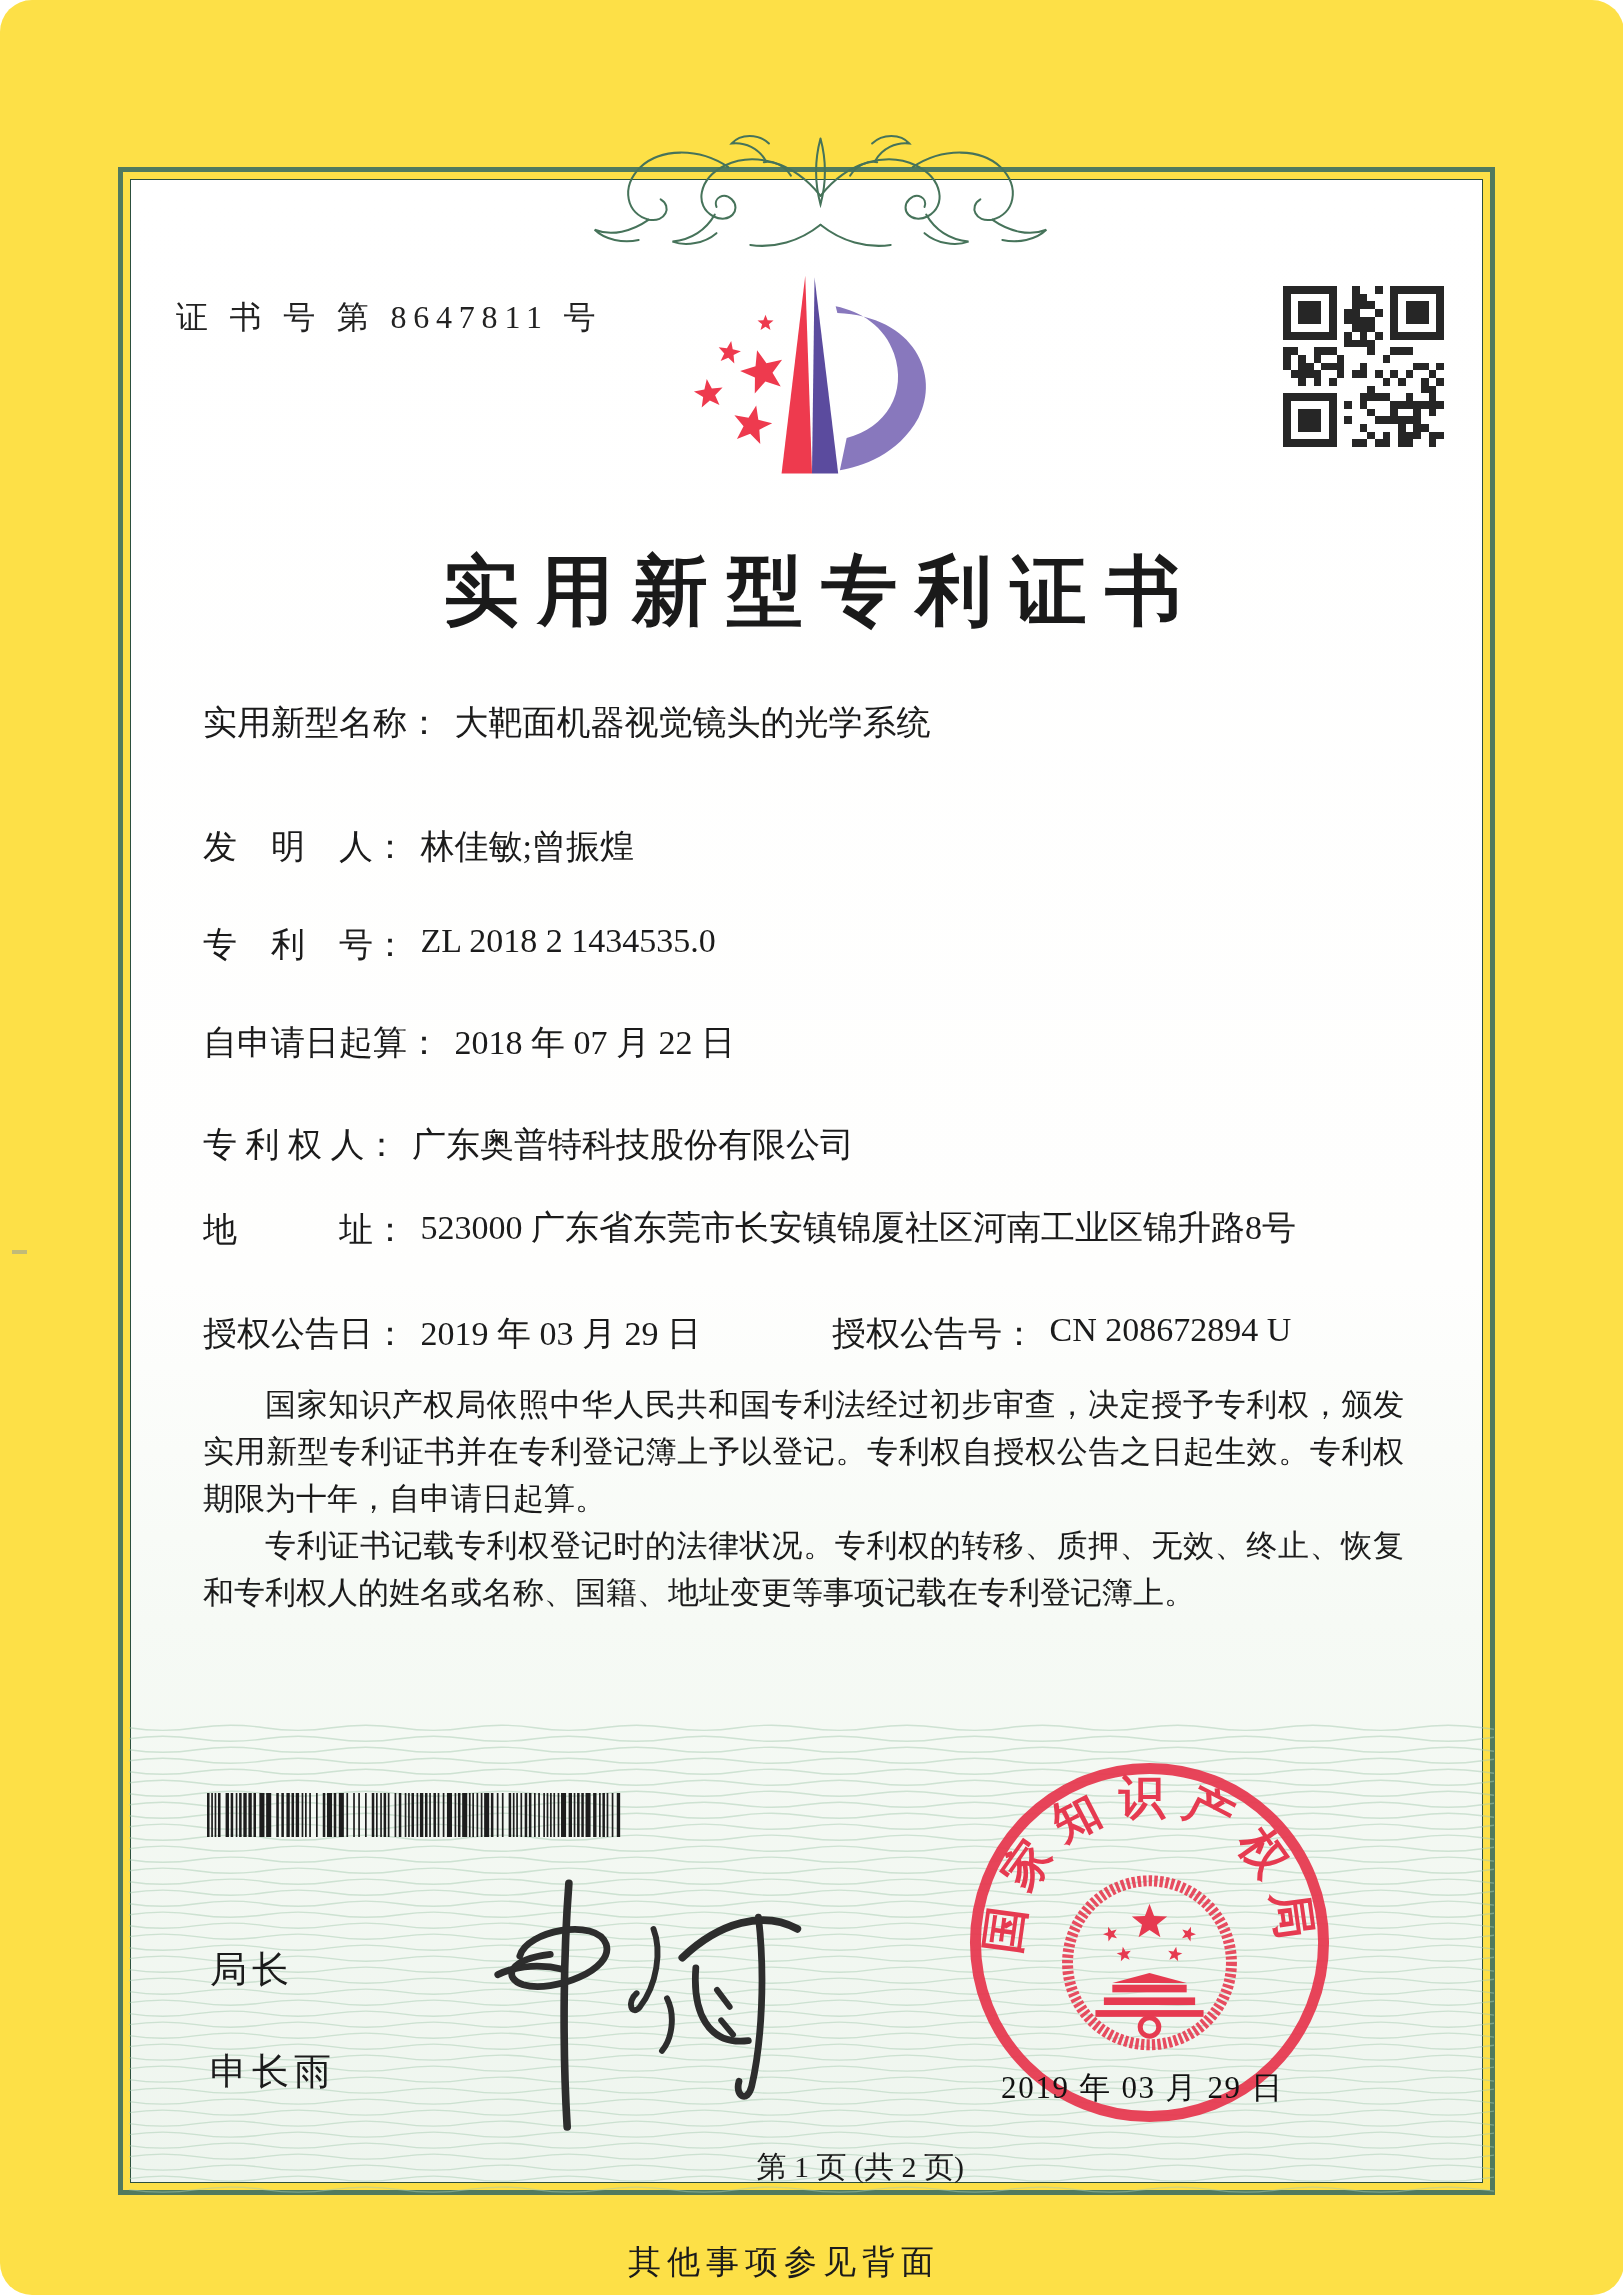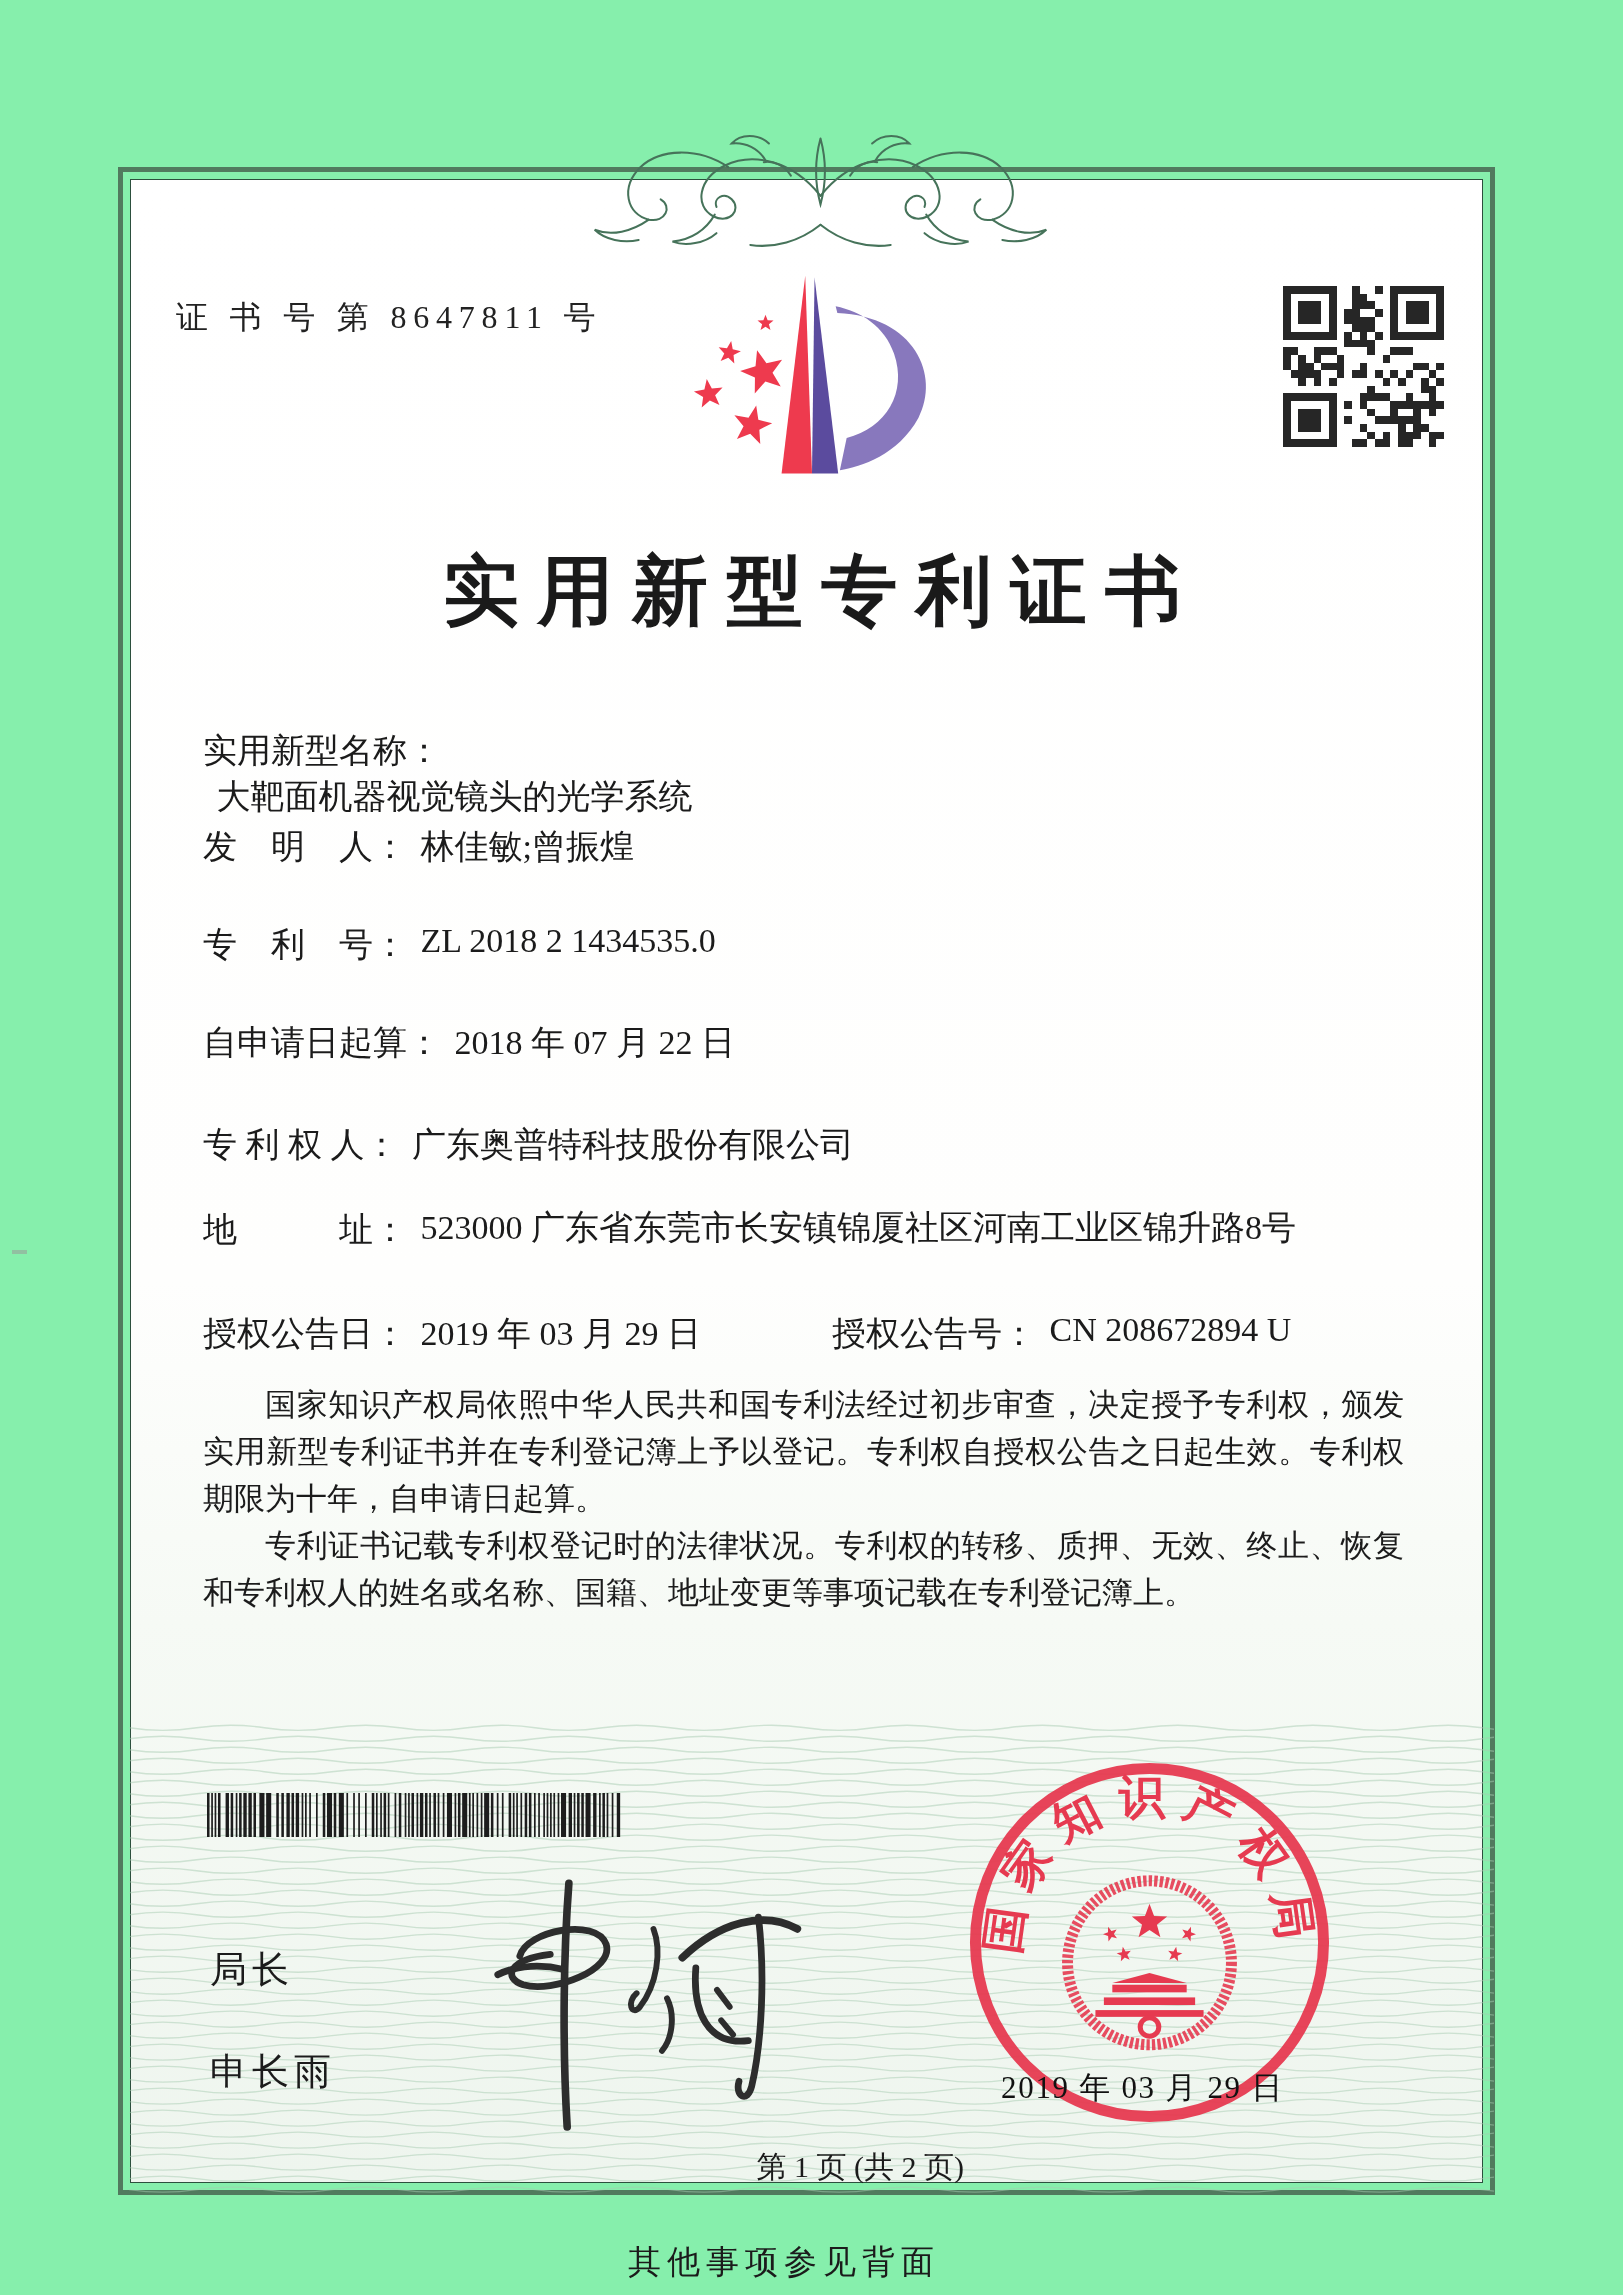--- a/index.html
+++ b/index.html
@@ -1,18 +1,18 @@
 <!DOCTYPE html>
 <html style="font-size:13.5px"><head>
 <meta charset="utf-8">
 <style>
   html,body{margin:0;padding:0;background:#ffffff;}
   #page{
-    position:relative;width:1624px;height:2295px;background:#86efac;overflow:hidden;
-    font-family:"Liberation Serif","DejaVu Serif",serif;color:#1b1b1b;
+    position:relative;width:1624px;height:2295px;background:#fde047;overflow:hidden;
+    font-family:"Liberation Serif","DejaVu Serif",serif;color:#1b1b1b;border-radius:32px;
   }
   
   #frame-outer{
     position:absolute;left:118px;top:167px;width:1377px;height:2028px;
     border:5px solid #517a5e;box-sizing:border-box;
   }
   #frame-inner{
     position:absolute;left:6.8px;top:6.8px;right:6.8px;bottom:6.8px;
     border:1.7px solid #2c4f3d;
     background:linear-gradient(180deg,#ffffff 0%,#fefefd 55%,#f6faf5 72%,#eef5ee 100%);
@@ -24,21 +24,21 @@
   #logo{position:absolute;left:668px;top:264px;width:288px;height:213px;}
   #qr{position:absolute;left:1283px;top:286px;width:161px;height:161px;}
   #doc-title{
     position:absolute;left:0;top:541px;width:1624px;text-align:center;
     font-size:76px;font-weight:bold;letter-spacing:18.6px;color:#1a1a1a;text-indent:18.6px;
   }
   
   .row{position:absolute;left:203px;font-size:34px;white-space:nowrap;display:flex;}
   .row .lbl{color:#1b1b1b;}
   .row .val{margin-left:13.5px;color:#1b1b1b;}
-  #row-name{top:728px;flex-direction:column;}
+  #row-name{top:700px;}
   #row-inventor{top:824px;}
   #row-patentno{top:922px;}
   #row-filing{top:1020px;}
   #row-patentee{top:1122px;}
   #row-address{top:1207px;}
   #row-address .val{white-space:normal;width:905px;line-height:42px;}
   #grant-date-pair{position:absolute;left:203px;top:1311px;font-size:34px;display:flex;}
   #grant-no-pair{position:absolute;left:832px;top:1311px;font-size:34px;display:flex;}
   #grant-date-pair .val,#grant-no-pair .val{margin-left:13.5px;}
   

